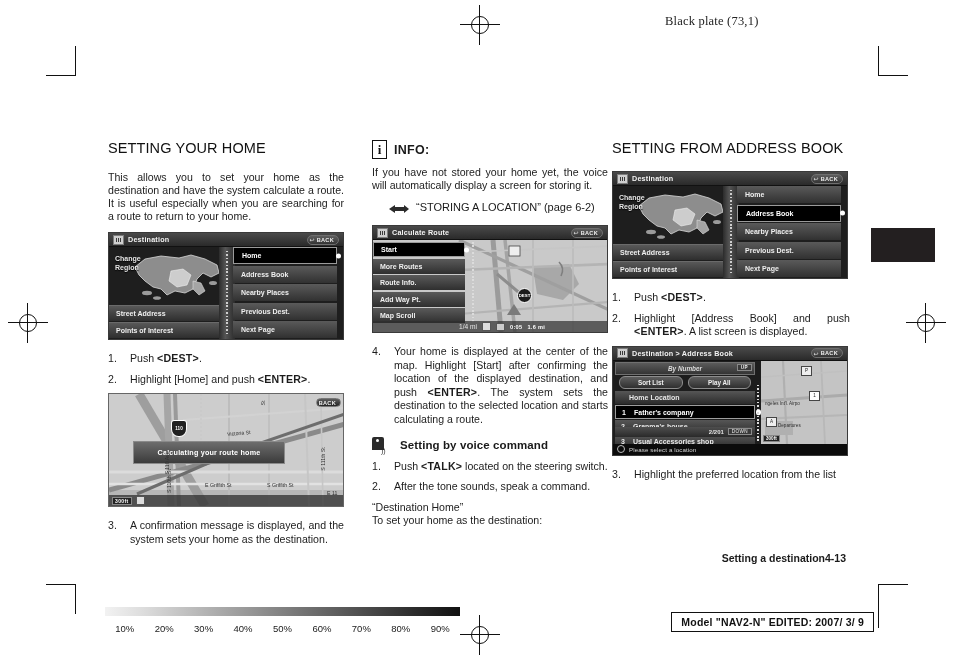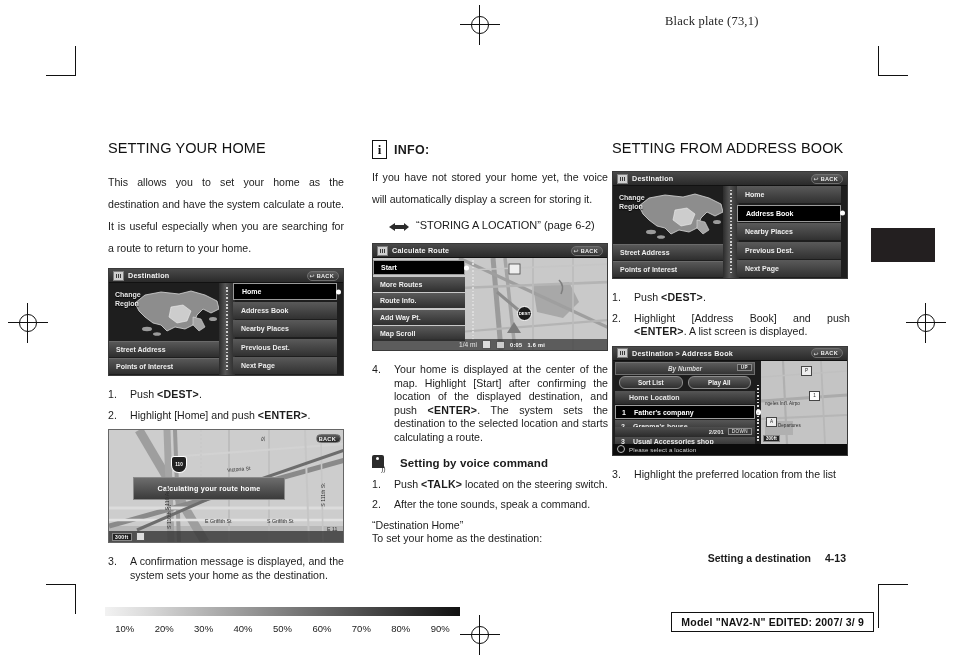--- a/index.html
+++ b/index.html
@@ -33,21 +33,21 @@
   .col { position:absolute; top:140px; width:236px; }
   #col1 { left:108px; }
   #col2 { left:372px; }
   #col3 { left:612px; width:238px; }
 
   h2.sec {
     font-size:14.5px; font-weight:400; letter-spacing:.1px;
     margin:0 0 15px 0; color:#111;
   }
   p.body {
-    font-size:10.6px; line-height:22px; margin:0 0 9px 0;
+    font-size:10.6px; line-height:13px; margin:0 0 9px 0;
     text-align:justify; color:#1c1c1c;
   }
 
   
   .nlist { margin:0; padding:0; list-style:none; }
   .nlist li {
     position:relative; padding-left:22px;
     font-size:10.6px; line-height:13.6px; margin-bottom:7px;
     text-align:justify; color:#1c1c1c;
   }
@@ -636,21 +636,21 @@
         <span class="stext">Please select a location</span>
       </div>
     </div>
   </div>
 
   <ul class="nlist">
     <li><span class="num">3.</span><span>Highlight the preferred location from the list</span></li>
   </ul>
 </div>
 
-<div style="position:absolute; right:108px; bottom:96px; display:flex; gap:14px; align-items:baseline;">
+<div style="position:absolute; right:108px; bottom:96px; display:flex; align-items:baseline;">
   <span style="font-size:10.5px; font-weight:bold;">Setting a destination</span>
   <span style="font-size:10.5px; font-weight:bold;">4-13</span>
 </div>
 
 <div class="gradient-strip"></div>
 <div class="gradient-labels">
   <span>10%</span>
   <span>20%</span>
   <span>30%</span>
   <span>40%</span>

